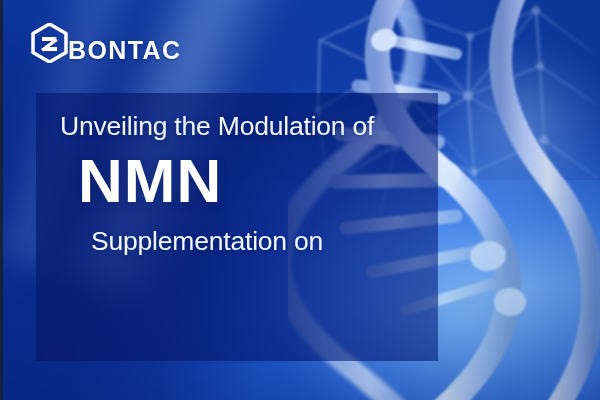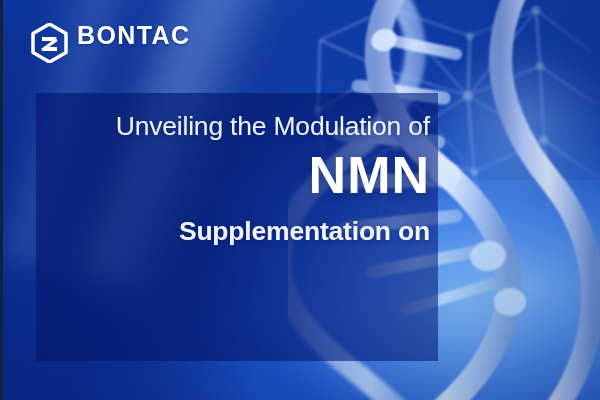--- a/index.html
+++ b/index.html
@@ -100,69 +100,68 @@
     left: 33px; top: 93px;
     width: 402px; height: 268px;
     background: linear-gradient(100deg, rgba(10,40,140,0.42) 0%, rgba(12,46,150,0.30) 55%, rgba(16,56,165,0.18) 100%);
   }
 
   
   .logo {
     position: absolute;
     left: 28px; top: 23px;
     display: flex;
-    align-items: flex-start;
-    gap: 9px;
+    align-items: flex-end;
   }
   .logo-mark { width: 37px; height: 40px; display: block; }
   .logo-text {
     color: #ffffff;
     font-size: 25px;
     font-weight: bold;
     letter-spacing: 1.4px;
     line-height: 1;
     text-shadow: 0 1px 3px rgba(2,18,70,0.45);
   }
 
   
   .copy {
     position: absolute;
     left: 57px; top: 112px;
     width: 370px;
-    text-align: right;
   }
   .line-top {
     color: #f2f7ff;
     font-size: 26.5px;
     font-weight: normal;
     letter-spacing: -0.2px;
     line-height: 1.1;
     text-shadow: 0 2px 5px rgba(4,20,70,0.35);
     white-space: nowrap;
   }
   .line-hero {
     color: #ffffff;
-    font-size: 52px;
+    font-size: 62px;
     font-weight: bold;
     letter-spacing: 1px;
     line-height: 1.02;
     margin-top: 8px;
-    margin-left: 6px;
+    margin-left: 18px;
     text-shadow: 0 3px 10px rgba(4,20,70,0.30);
     white-space: nowrap;
   }
   .line-sub {
     color: #f2f7ff;
     font-size: 26.5px;
-    font-weight: bold;
+    font-weight: normal;
     letter-spacing: -0.2px;
     line-height: 1.32;
     margin-top: 12px;
     text-shadow: 0 2px 5px rgba(4,20,70,0.35);
     white-space: nowrap;
+    margin-left: 31px;
   }
 </style>
 </head>
 <body>
 
 <div id="stage">
 
   <div class="bg-base"></div>
   <div class="bg-deep-left"></div>
   <div class="bg-topglow"></div>

